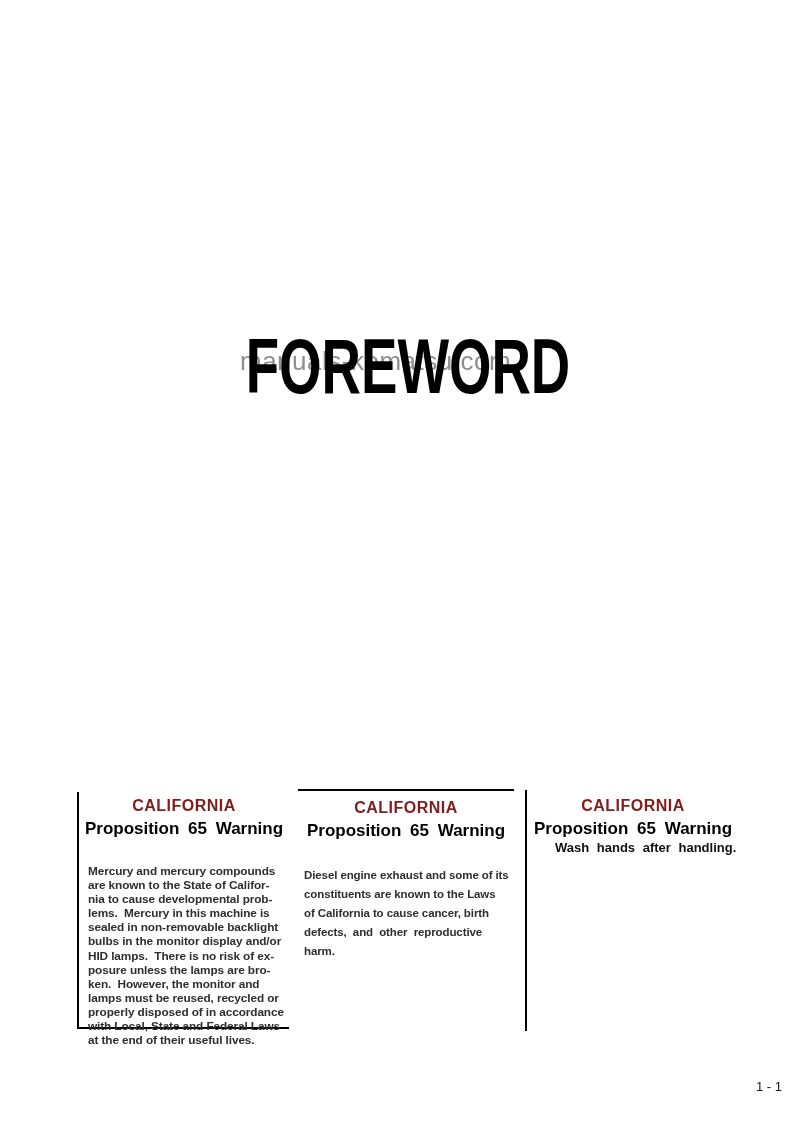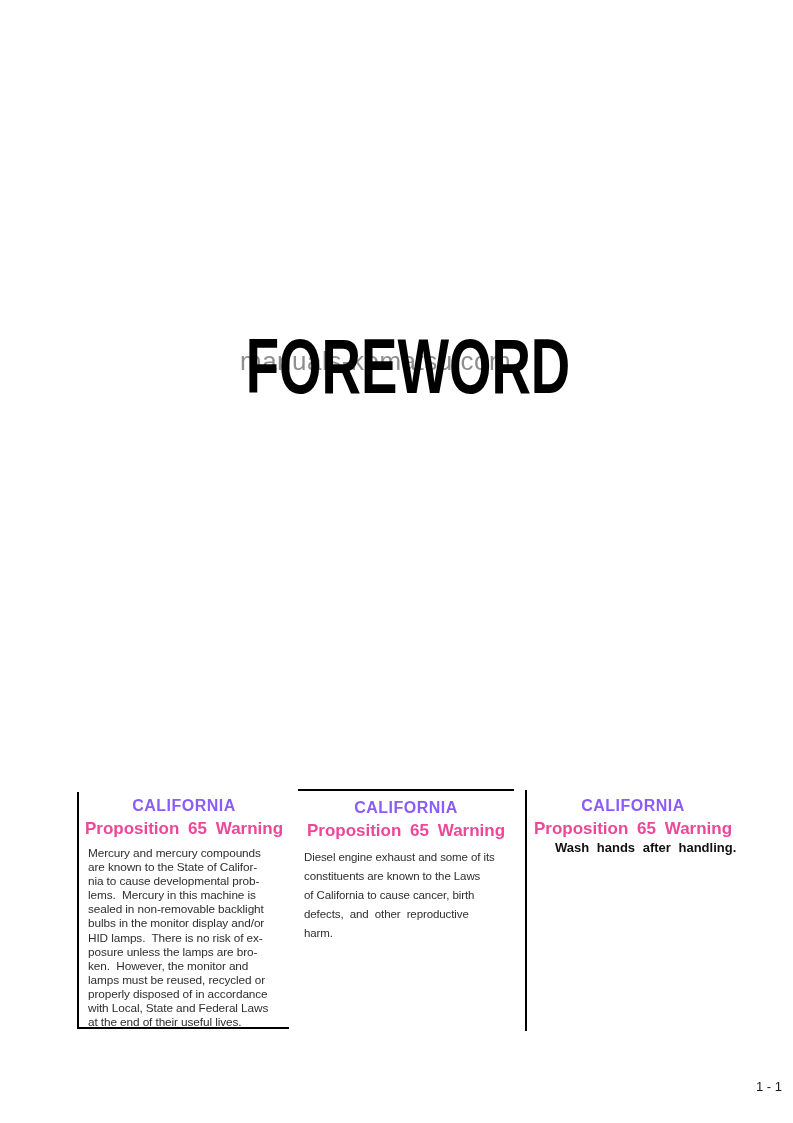--- a/index.html
+++ b/index.html
@@ -61,38 +61,39 @@
     left: 525px; top: 790px;
     width: 214px; height: 241px;
     border-left: 2px solid #000;
     padding-top: 7px;
   }
   .warn-header {
     text-align: center;
     font-weight: bold;
     font-size: 16px;
     letter-spacing: 0.5px;
-    color: #8b5cf6;
+    color: #7f1d1d;
   }
   .warn-subheader {
     text-align: center;
     font-weight: bold;
     font-size: 17px;
     word-spacing: 4px;
     margin-top: 4px;
-    color: #ec4899;
+    color: #000000;
     white-space: nowrap;
   }
   .warn-body {
-    margin-top: 7px;
+    margin-top: 25px;
     padding-left: 9px;
     font-size: 11.8px;
     letter-spacing: -0.1px;
     color: #2e2e2e;
     white-space: pre;
+    font-weight: bold;
   }
   .box-1 .warn-body { line-height: 14.1px; }
   .box-2 .warn-body { line-height: 19px; padding-left: 6px; font-size: 11.5px; }
   .box-3 .warn-body { line-height: 14.3px; padding-left: 8px; font-size: 12px; }
   .warn-bold-note {
     padding-left: 28px;
     margin-top: 1px;
     font-size: 13px;
     font-weight: bold;
     word-spacing: 4px;

